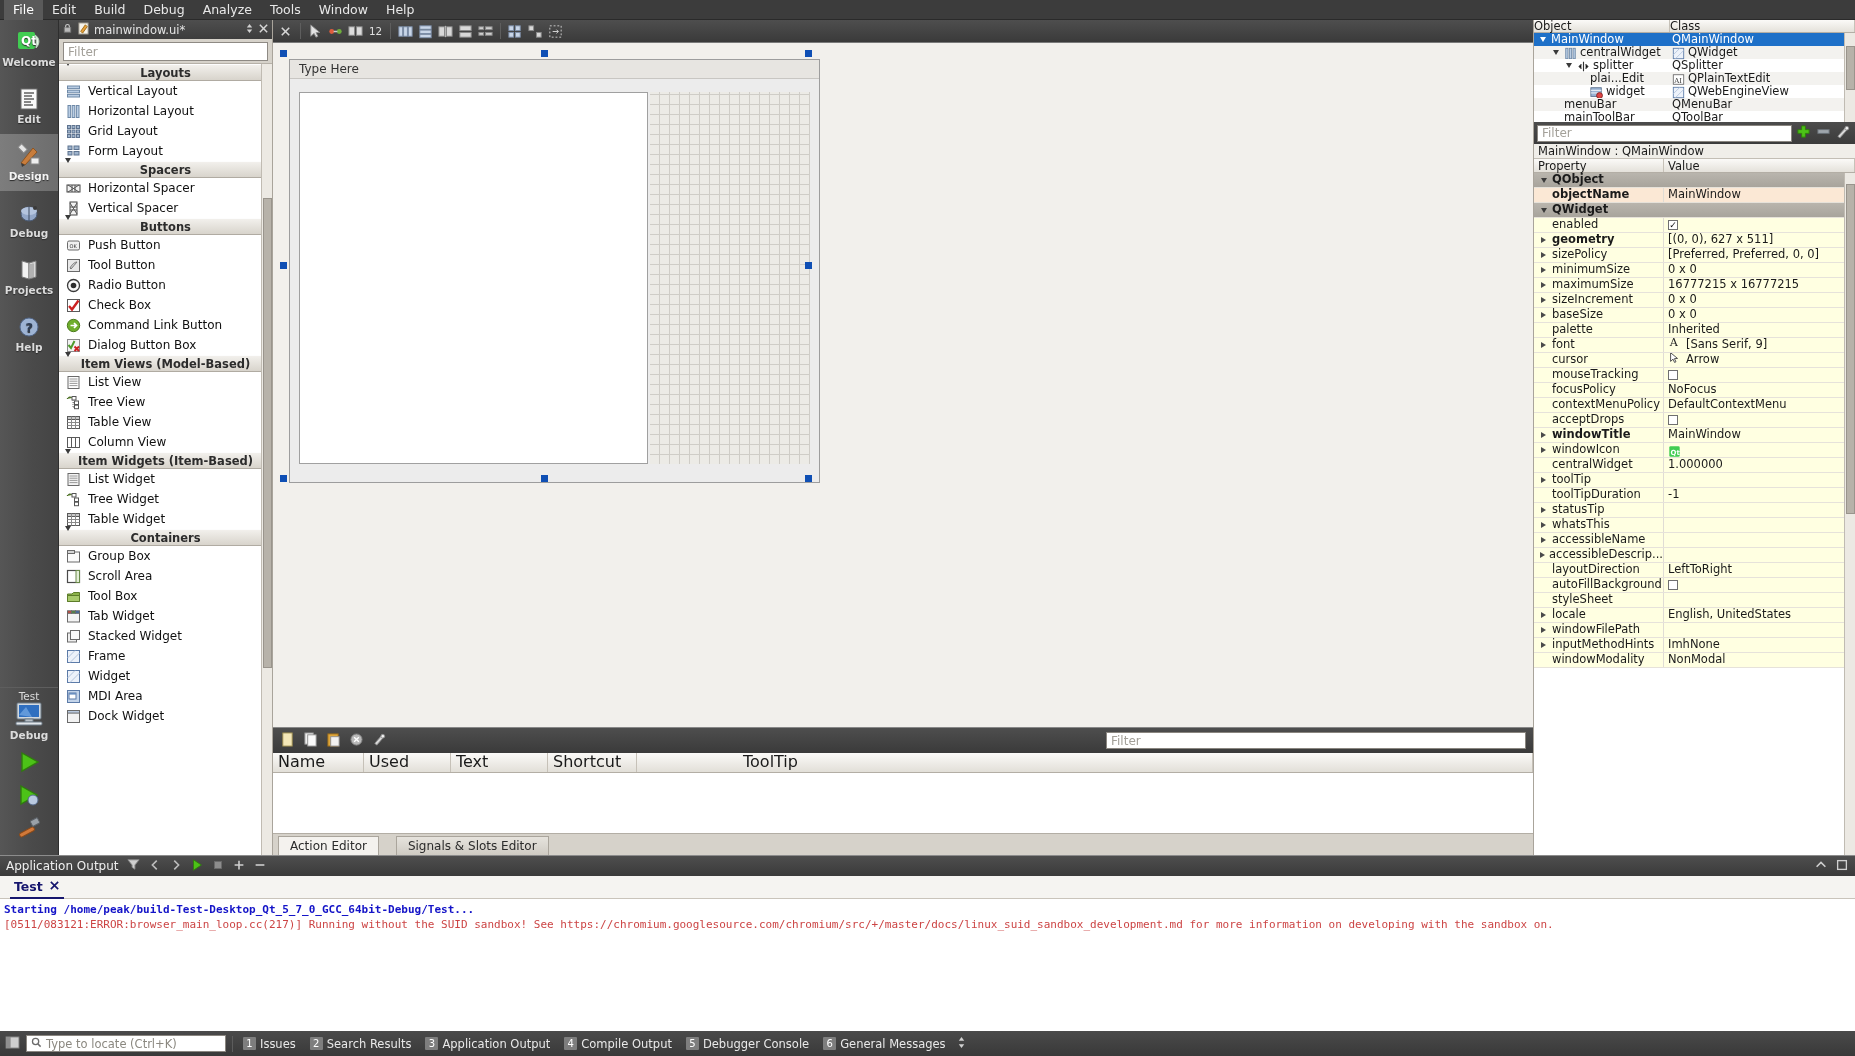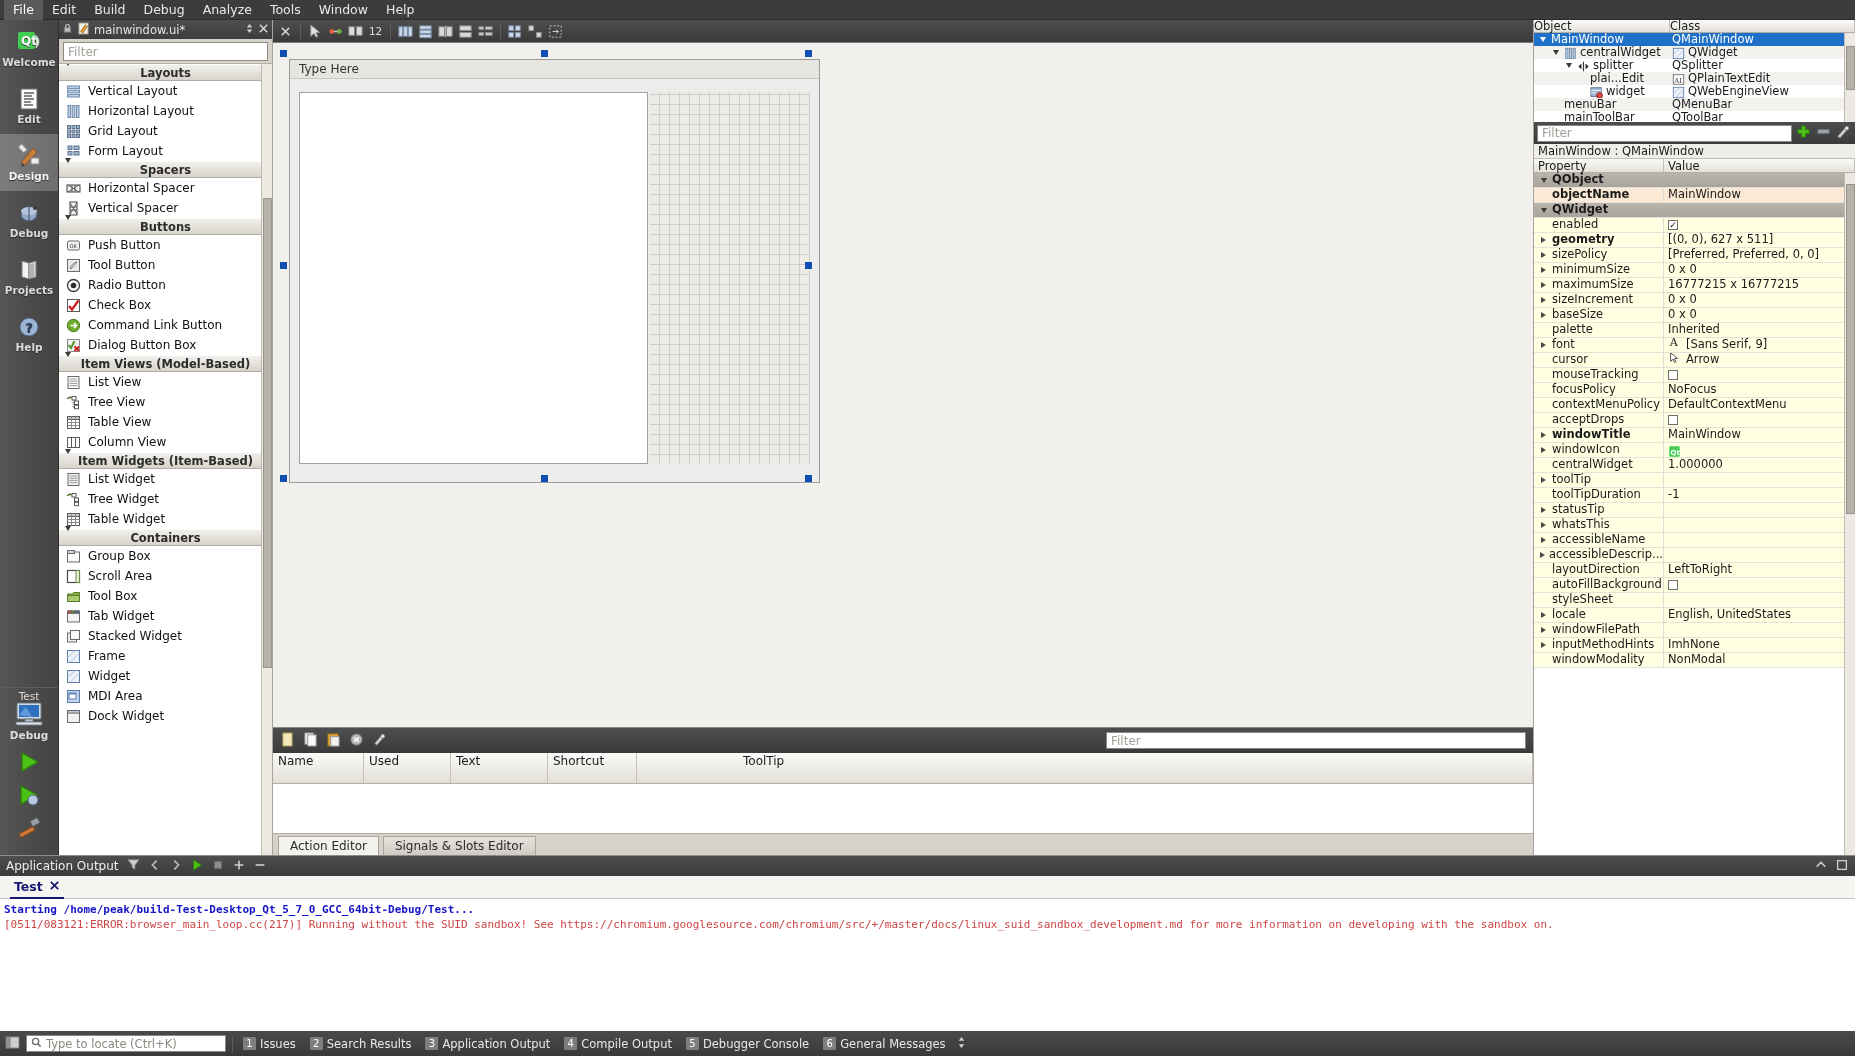--- a/index.html
+++ b/index.html
@@ -98,25 +98,25 @@
                repeating-linear-gradient(90deg, transparent 0 9px, #cfcdc7 9px 10px),
                #ecebe6; }
   .selhandle { position:absolute; width:7px; height:7px; background:#0f4fb4; }
 
   
   .actionpane { flex:0 0 128px; display:flex; flex-direction:column; border-top:1px solid #888; }
   .ae-toolbar { height:25px; background:linear-gradient(to bottom,#4e4e4e,#3a3a3a); display:flex;
                 align-items:center; gap:8px; padding:0 7px; }
   .ae-filter { margin-left:auto; width:420px; height:17px; background:#fff; border:1px solid #8a8680;
                color:#a3a099; font-size:12px; display:flex; align-items:center; padding:0 4px; }
-  .ae-head { height:31px; display:flex; background:linear-gradient(to bottom,#fbfaf8,#e2dfd8);
-             border-bottom:1px solid #b3aea5; font-size:12px; color:#1a1a1a; }
+  .ae-head { height:20px; display:flex; background:linear-gradient(to bottom,#fbfaf8,#e2dfd8);
+             border-bottom:1px solid #b3aea5; font-size:16px; color:#1a1a1a; }
   .ae-head > div { padding-left:5px; border-right:1px solid #c6c1b8; line-height:17px; }
   .ae-list { flex:1 1 auto; background:#fff; border-bottom:1px solid #b3aea5; }
-  .ae-tabs { height:21px; display:flex; align-items:flex-end; gap:4px; background:#d6d2ca; padding-left:5px; }
+  .ae-tabs { height:21px; display:flex; align-items:flex-end; gap:17px; background:#d6d2ca; padding-left:5px; }
   .ae-tab { height:19px; padding:0 11px; font-size:12px; line-height:19px; border:1px solid #aaa59c;
             border-bottom:none; background:linear-gradient(to bottom,#e6e3dd,#cfcbc3); color:#2b2b2b; }
   .ae-tab.sel { background:#f4f2ee; }
 
   
   .rightdock { width:322px; flex:0 0 322px; display:flex; flex-direction:column;
                background:#d6d2ca; border-left:1px solid #a9a49b; }
   .ot-head { height:13px; display:flex; background:linear-gradient(to bottom,#fbfaf8,#e4e1da);
              border-bottom:1px solid #b3aea5; font-size:11.5px; }
   .ot-head > div { line-height:13px; border-right:1px solid #c6c1b8; }

